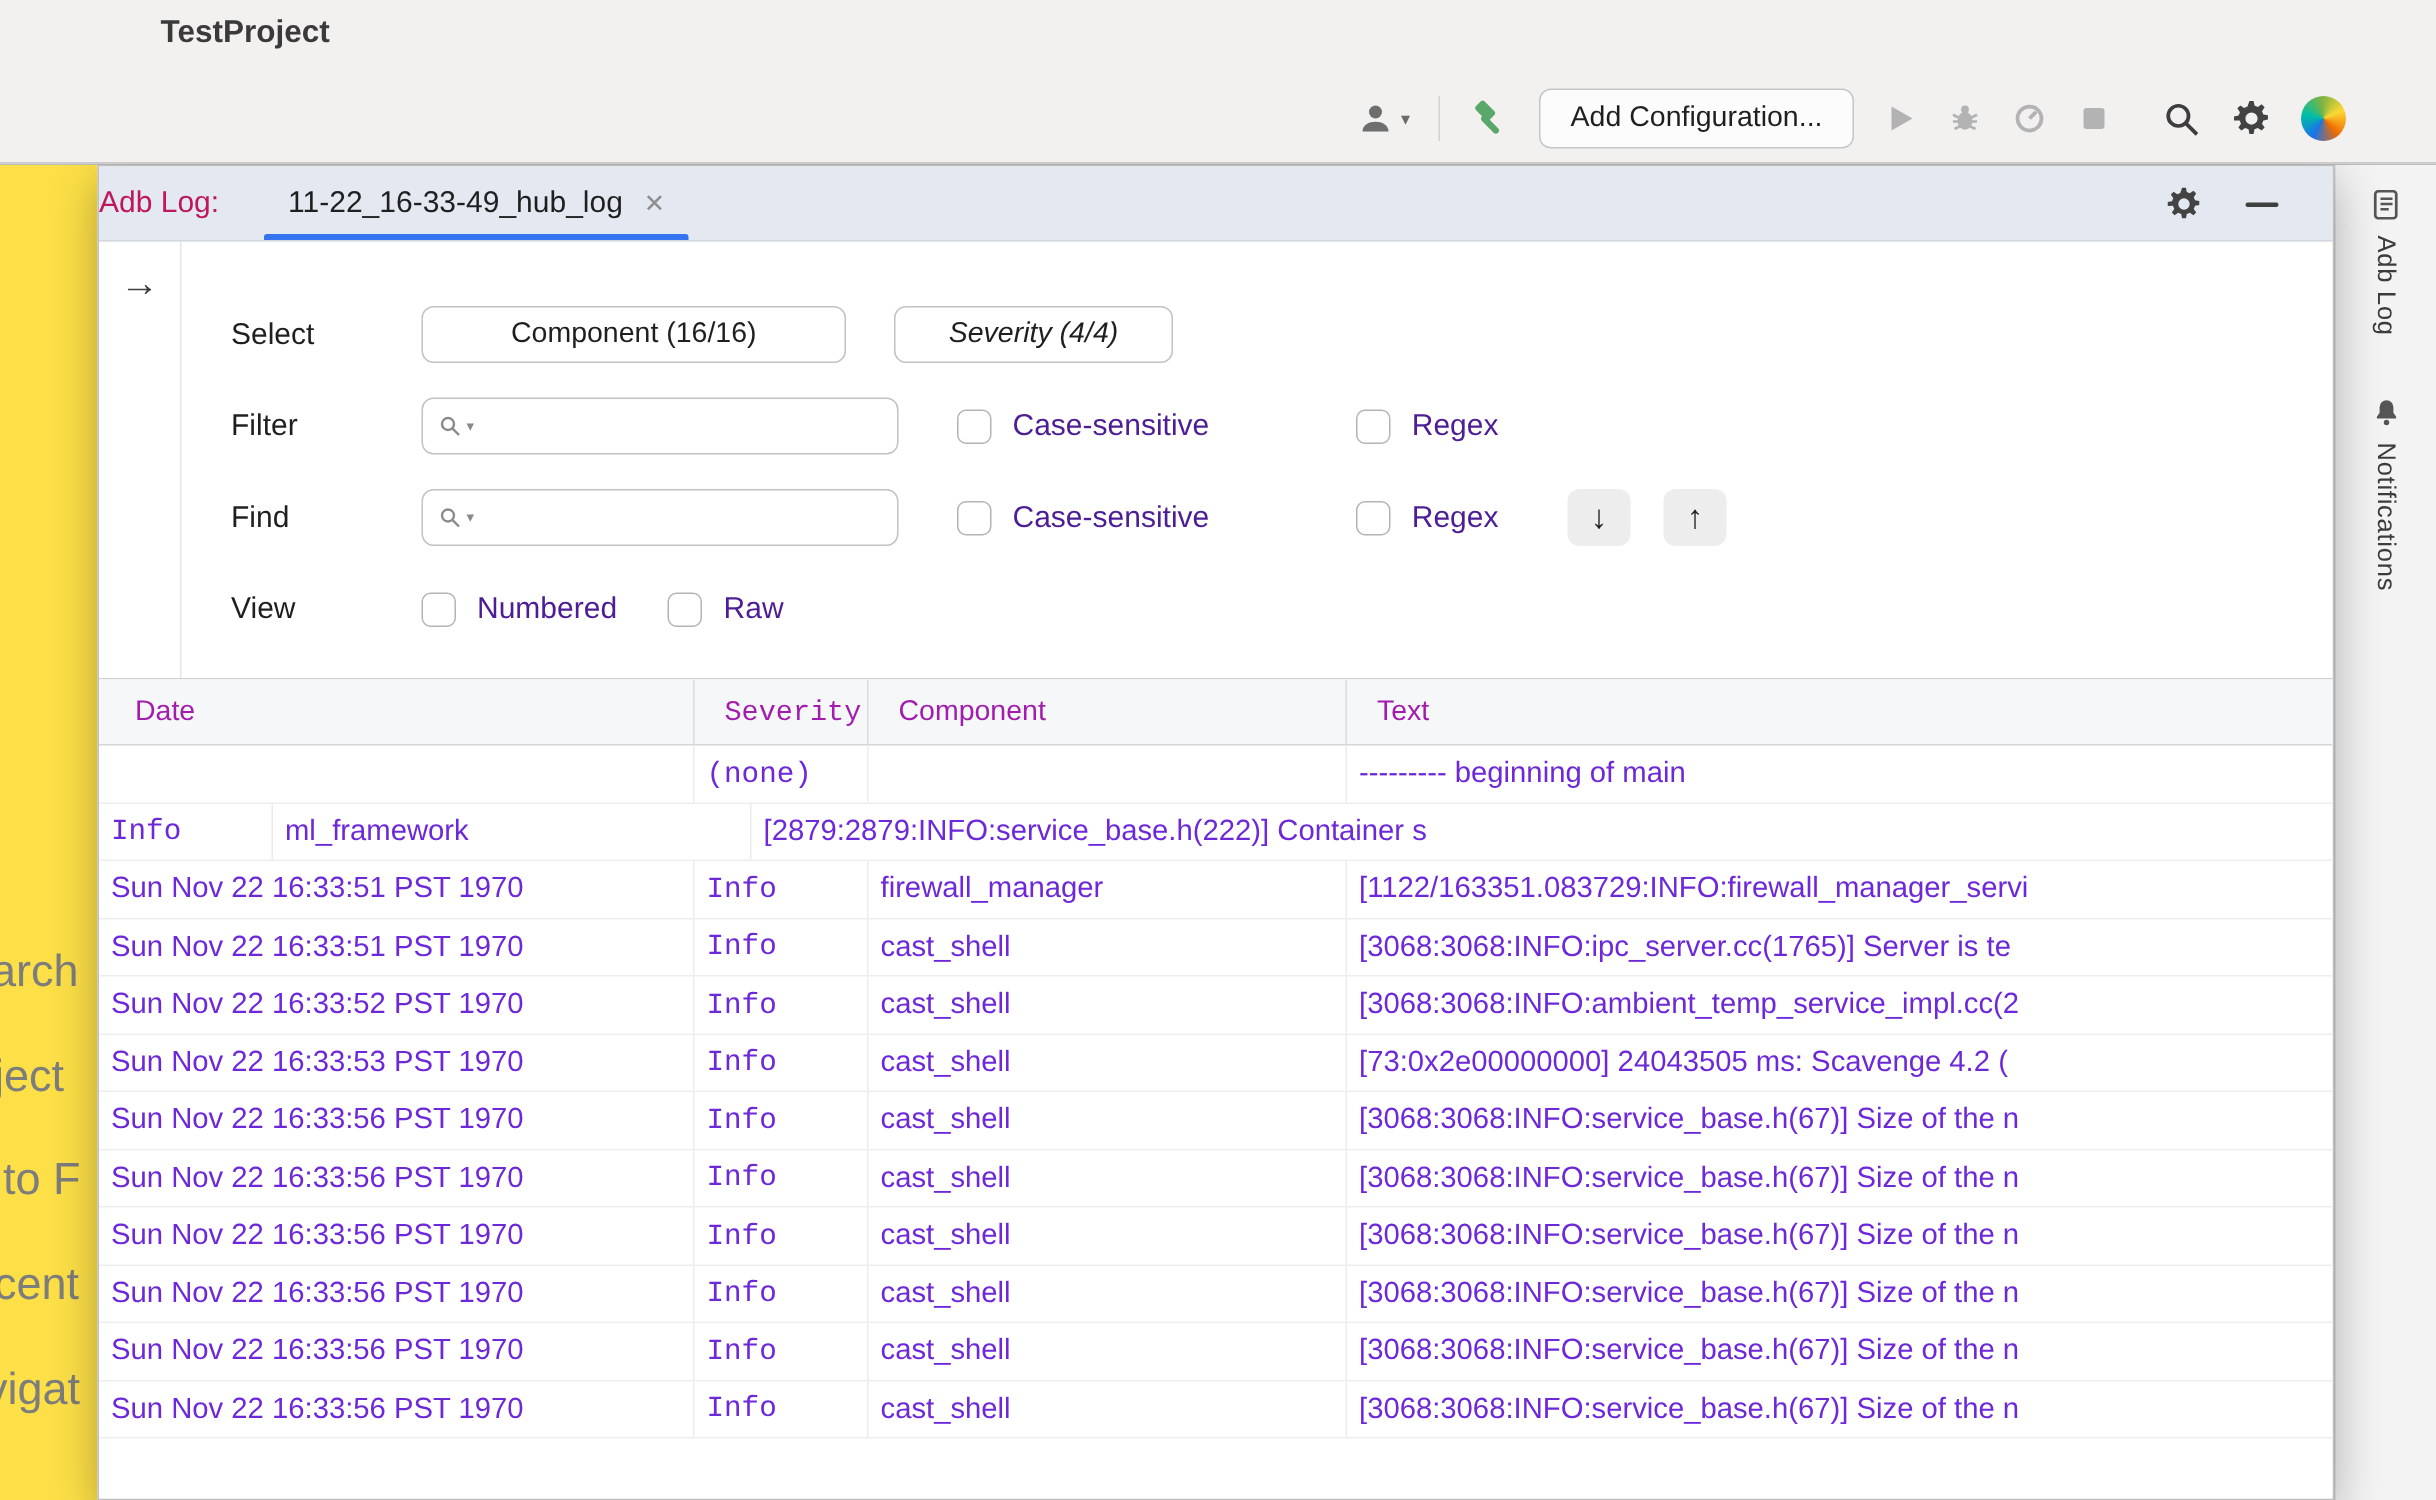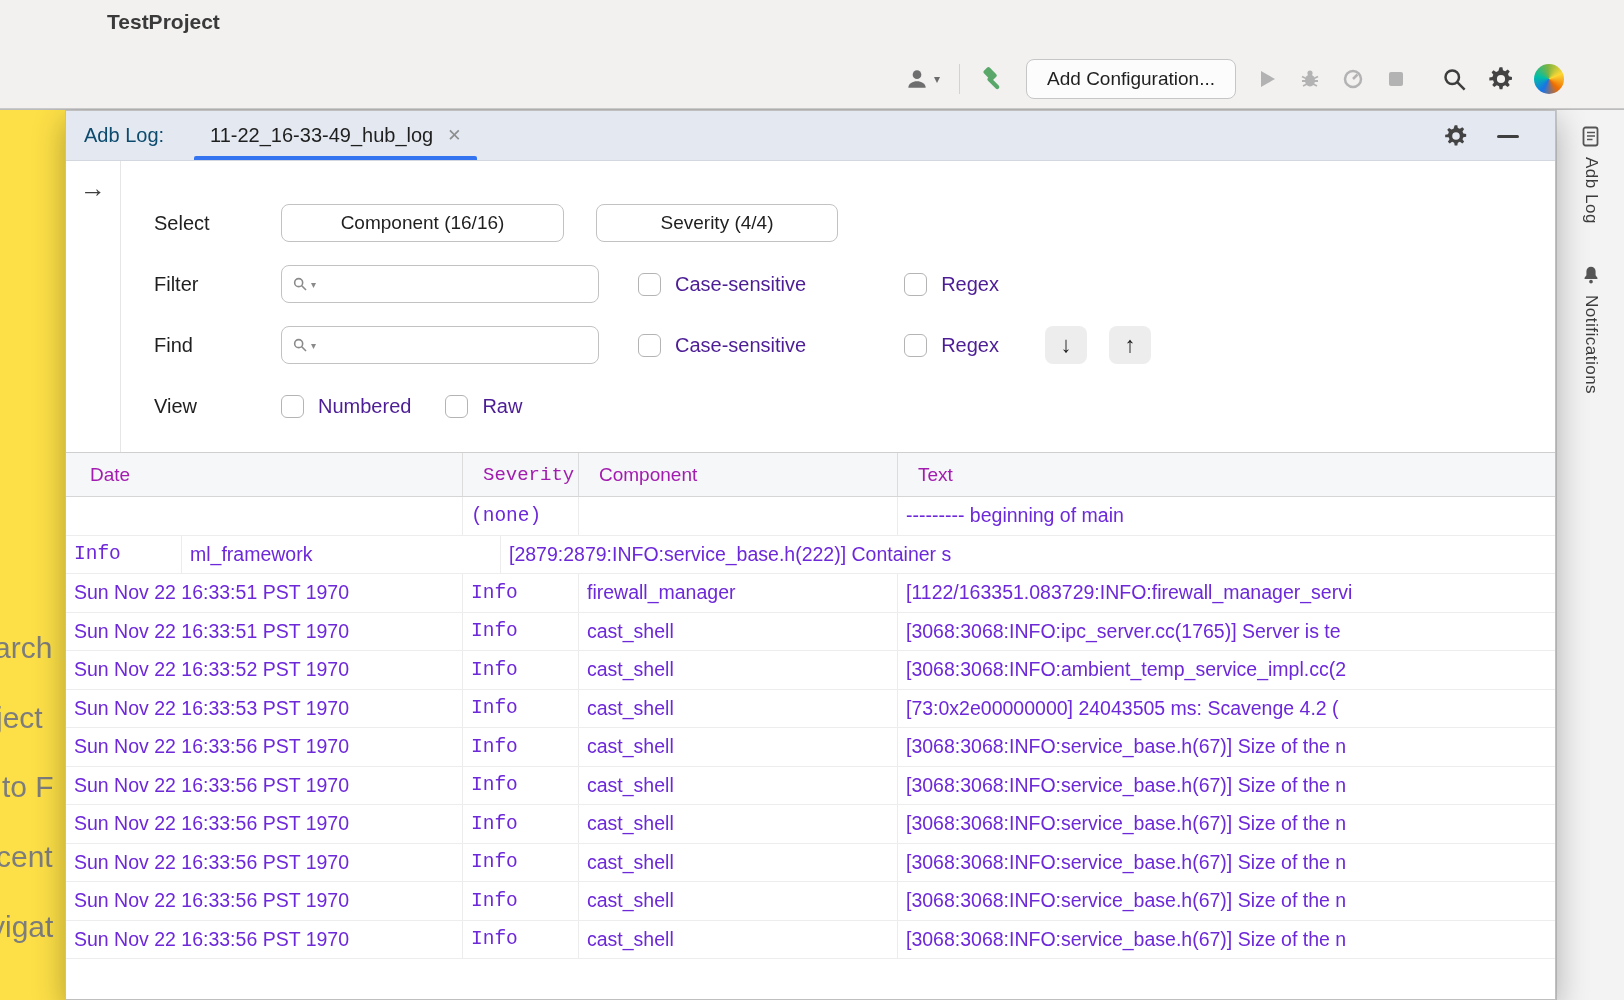--- a/index.html
+++ b/index.html
@@ -27,38 +27,38 @@
   .frag-4{top:800px;left:-10px;}
 
   
   .right-strip{position:absolute;right:0;top:110px;width:68px;height:890px;background:#f3f3f3;border-left:1px solid #cfcfcf;display:flex;flex-direction:column;align-items:center;padding-top:16px;gap:40px;z-index:2;}
   .strip-item{display:flex;flex-direction:column;align-items:center;gap:9px;}
   .strip-label{writing-mode:vertical-rl;text-orientation:mixed;font-size:17px;color:#3c3c3c;letter-spacing:.5px;}
 
   
   .panel{position:absolute;left:65px;top:110px;width:1491px;height:890px;background:#fff;border:1px solid #bfbfbf;box-shadow:0 10px 30px rgba(0,0,0,.30);display:flex;flex-direction:column;z-index:3;}
   .panel-header{height:50px;background:#e4e9f1;border-bottom:1px solid #d3d7de;display:flex;align-items:stretch;position:relative;flex:none;}
-  .panel-title{font-size:20px;color:#0c4a6e;margin-left:18px;align-self:center;}
+  .panel-title{font-size:20px;color:#be185d;margin-left:0;align-self:center;}
   .tab{margin-left:30px;display:flex;align-items:center;gap:14px;padding:0 16px;position:relative;}
   .tab::after{content:"";position:absolute;left:0;right:0;bottom:0;height:4px;background:#3574f0;border-radius:2px 2px 0 0;}
   .tab-label{font-size:20px;color:#1f1f1f;}
   .tab-close{font-size:17px;color:#8e8e8e;line-height:1;}
   .panel-header-actions{position:absolute;right:36px;top:0;height:50px;display:flex;align-items:center;gap:28px;}
   .minimize-bar{width:22px;height:3px;background:#3f3f3f;border-radius:2px;}
 
   
   .filter-section{height:292px;flex:none;display:flex;background:#fff;border-bottom:1px solid #cfcfcf;}
   .left-toolbar{width:55px;flex:none;border-right:1px solid #e6e6e6;display:flex;justify-content:center;padding-top:14px;}
   .arrow-glyph{font-size:26px;color:#3f3f3f;line-height:1;}
   .filter-form{flex:1;display:flex;flex-direction:column;padding-top:43px;gap:23px;}
   .form-row{display:flex;align-items:center;height:38px;}
   .form-label{width:160px;padding-left:33px;font-size:20px;color:#1f1f1f;flex:none;}
   .pill-button{height:38px;border:1px solid #c2c2c2;border-radius:8px;background:#fff;font-size:19px;color:#1f1f1f;display:flex;align-items:center;justify-content:center;font-family:inherit;}
   .btn-component{width:283px;margin-right:32px;}
-  .btn-severity{width:242px;}
+  .btn-severity{width:186px;font-style:italic;}
   .search-box{width:318px;height:38px;border:1px solid #c2c2c2;border-radius:8px;display:flex;align-items:center;padding:0 8px 0 10px;gap:3px;background:#fff;}
   .search-box input{flex:1;border:none;outline:none;font-size:19px;font-family:inherit;min-width:0;background:transparent;}
   .mini-caret{font-size:10px;color:#8a8a8a;margin-right:6px;}
   .cb-group{display:flex;align-items:center;}
   .cb{width:23px;height:23px;border:1.5px solid #b4b4b4;border-radius:6px;background:#fff;flex:none;}
   .cb-label{font-size:20px;color:#4c1d95;margin-left:14px;white-space:nowrap;}
   .gap-after-input{margin-left:39px;}
   .gap-between-cb{margin-left:50px;padding-left:48px;}
   .nav-btn{width:42px;height:38px;background:#ededed;border:none;border-radius:8px;display:flex;align-items:center;justify-content:center;font-size:22px;color:#1f1f1f;font-family:inherit;}
   .nav-first{margin-left:46px;}

